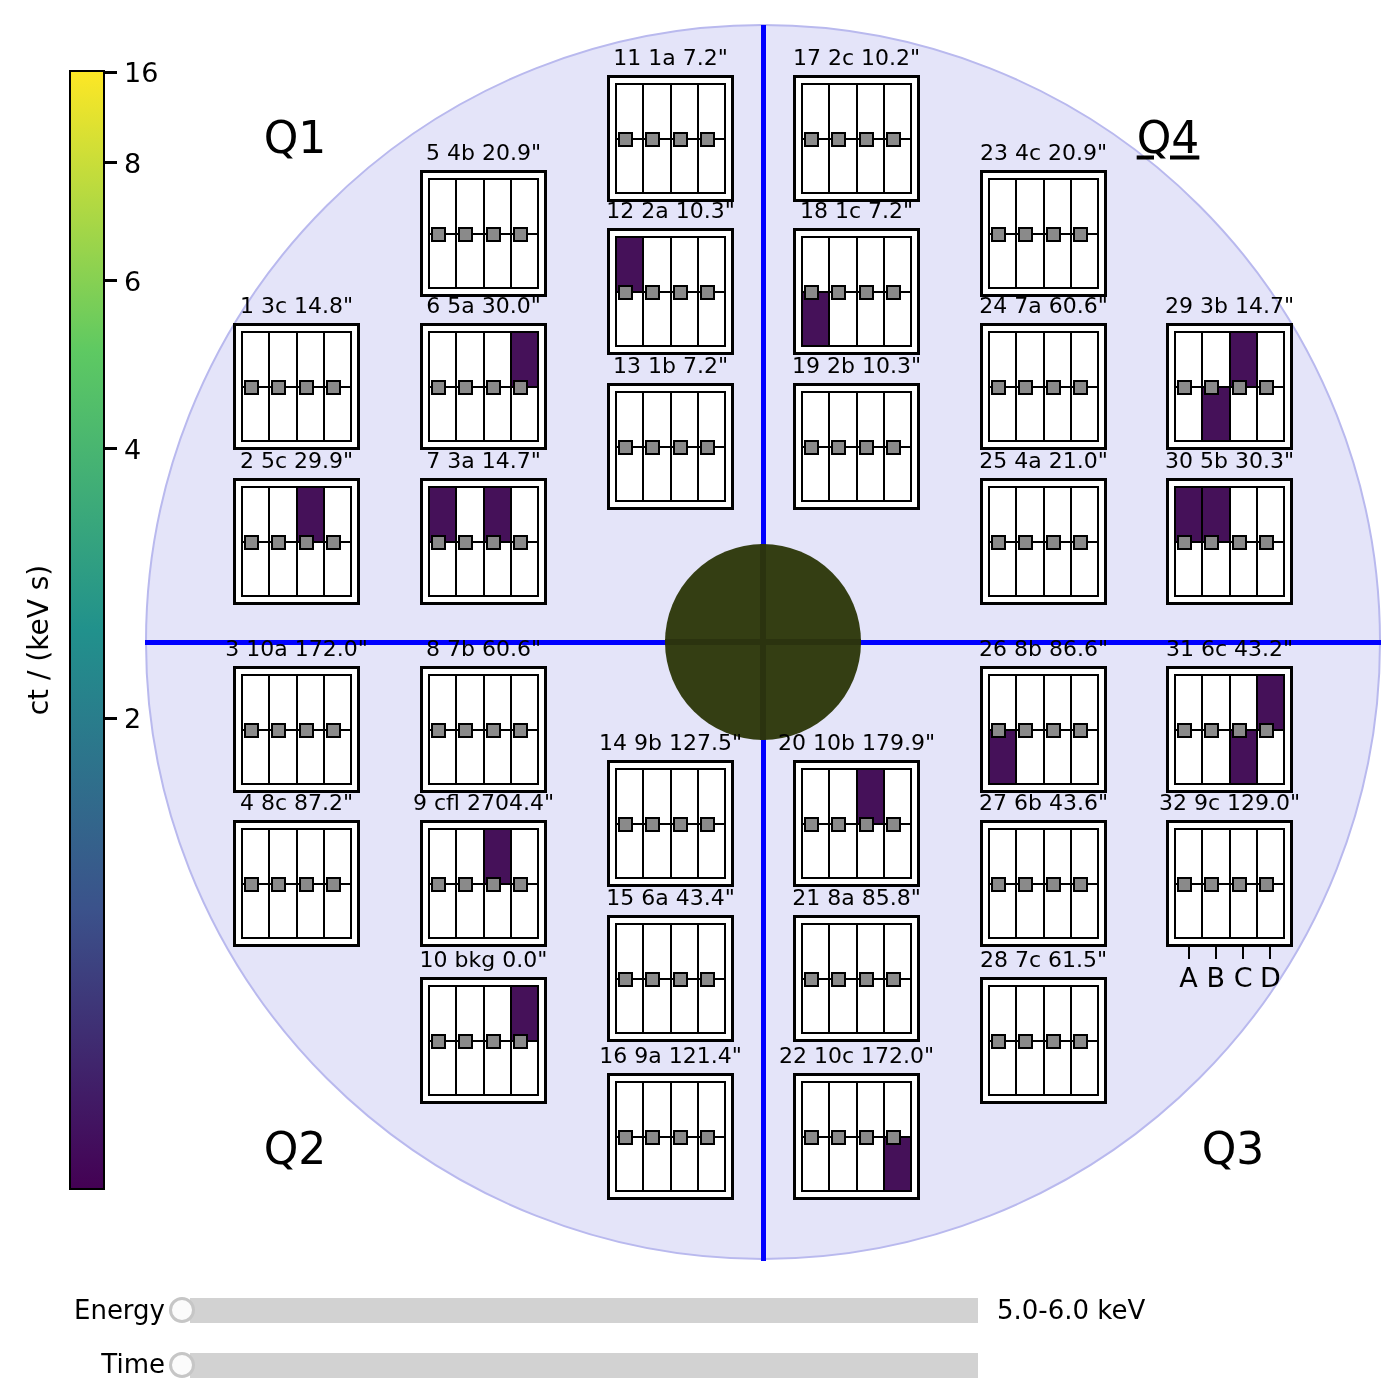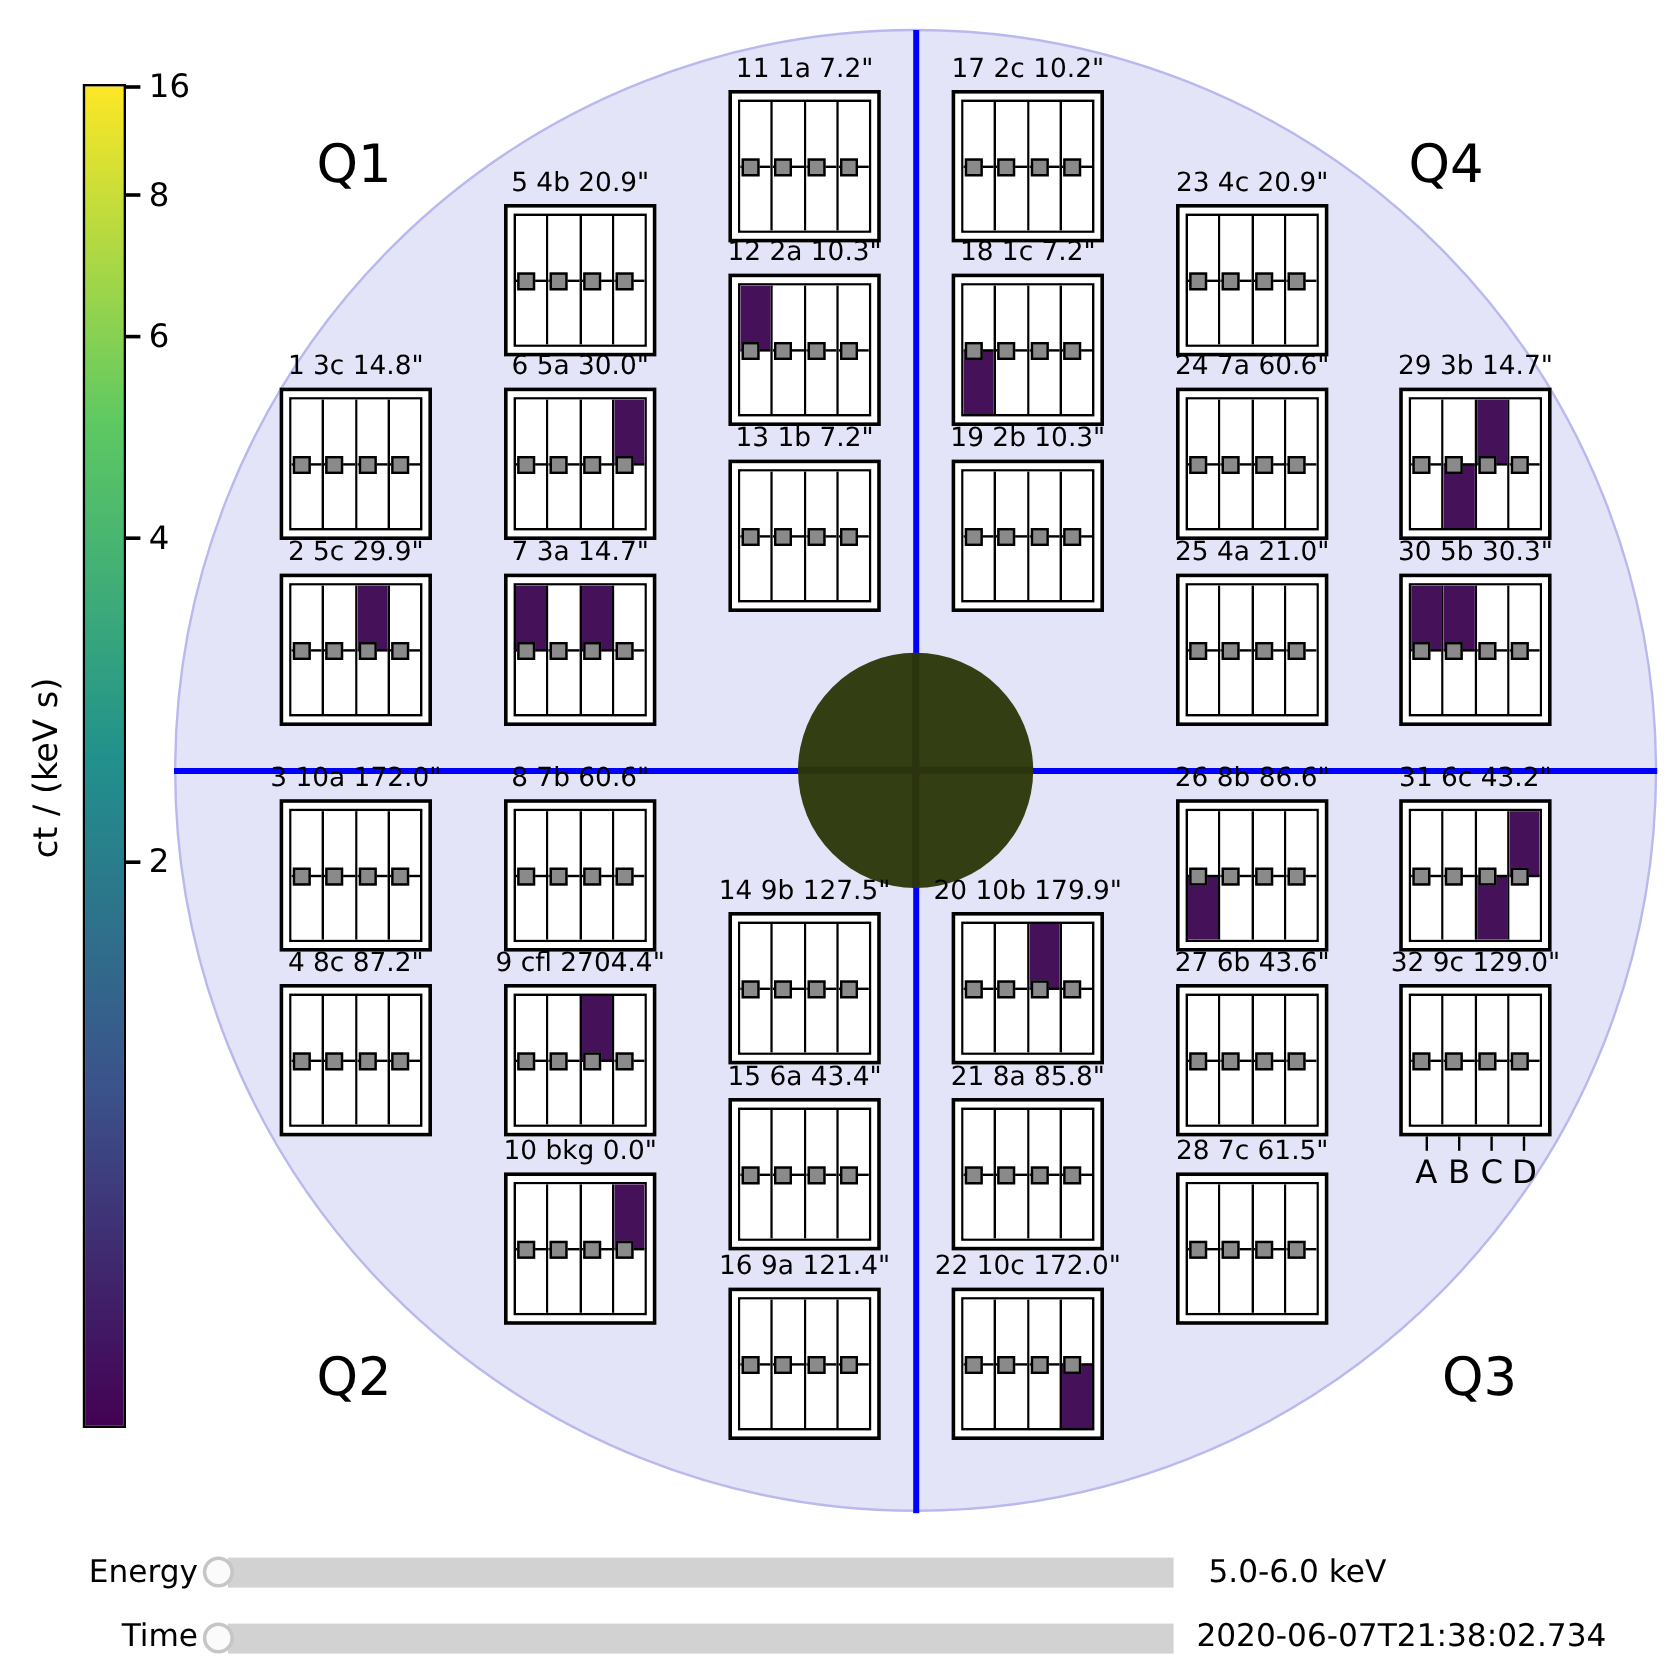--- a/index.html
+++ b/index.html
@@ -73,21 +73,21 @@
   <div class="cross-h"></div>
 
   <div class="center-circle">
     <div class="center-cross-v"></div>
     <div class="center-cross-h"></div>
   </div>
 
   <div class="q-label" style="left:295px;top:137px;">Q1</div>
   <div class="q-label" style="left:295px;top:1148px;">Q2</div>
   <div class="q-label" style="left:1233px;top:1148px;">Q3</div>
-  <div class="q-label" style="left:1205px;top:137px;">Q4</div>
+  <div class="q-label" style="left:1168px;top:137px;text-decoration:underline;">Q4</div>
 
   <div>
       <div class="det-title" style="left: 186.5px; top: 293px;">1 3c 14.8"</div>
       <div class="det" style="left: 233px; top: 323px;">
         <div class="det-inner">
           <div class="det-col">
             <div class="col-line"></div>
             <div class="col-marker"></div>
           </div>
           <div class="det-col">
@@ -794,21 +794,20 @@
       <div class="cbar-ticklabel" style="top: 448.56px;">4</div>
       <div class="cbar-tick" style="top: 716.98px;"></div>
       <div class="cbar-ticklabel" style="top: 718.48px;">2</div>
     </div>
   <div class="cbar-label">ct / (keV s)</div>
 
   <div class="slider-label" style="top:1294px;">Energy</div>
   <div class="slider-track" style="top:1298px;">
     <div class="slider-handle"></div>
   </div>
-  <div class="slider-value" style="top:1294px;margin-left:10px;">5.0-6.0 keV</div>
+  <div class="slider-value" style="top:1294px;">5.0-6.0 keV</div>
 
   <div class="slider-label" style="top:1348px;">Time</div>
   <div class="slider-track" style="top:1353px;">
     <div class="slider-handle"></div>
   </div>
-  <div class="slider-value" style="top:1348px;">2020-06-07T21:38:02.734</div>
 
 </div>
 
 </body></html>

